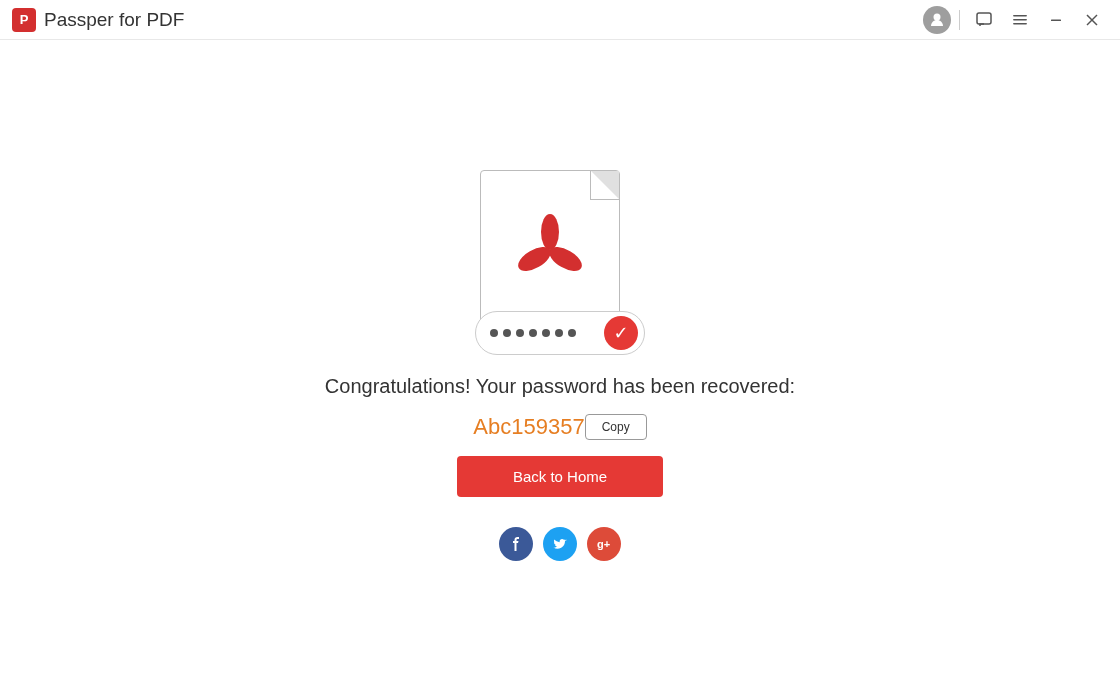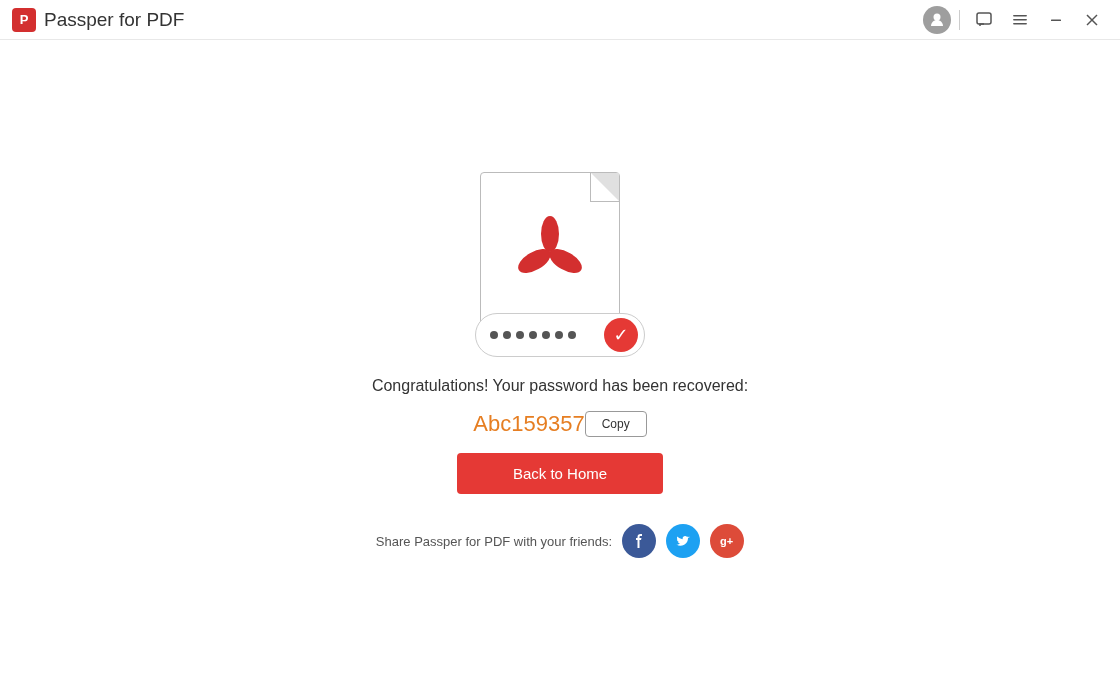--- a/index.html
+++ b/index.html
@@ -200,21 +200,21 @@
       display: flex;
       align-items: center;
       justify-content: center;
       color: white;
       font-size: 18px;
       flex-shrink: 0;
     }
 
     
     .congrats-text {
-      font-size: 16px;
+      font-size: 20px;
       color: #333;
       margin-bottom: 16px;
       text-align: center;
     }
 
     .password-row {
       display: flex;
       align-items: flex-start;
       margin-bottom: 16px;
     }
@@ -362,21 +362,20 @@
   <p class="congrats-text">Congratulations! Your password has been recovered:</p>
 
   <div class="password-row">
     <span class="password-value">Abc159357</span>
     <button class="copy-btn">Copy</button>
   </div>
 
   <button class="back-btn">Back to Home</button>
 
   <div class="share-row">
-    <span>Share Passper for PDF with your friends:</span>
     <div class="social-btn social-facebook">
       <svg width="16" height="16" viewBox="0 0 16 16" fill="white">
         <path d="M9.5 3H11V1h-1.5C7.6 1 6.5 2.1 6.5 4v1H5v2h1.5V15h2V7H10l.5-2H8.5V4c0-.6.4-1 1-1z"></path>
       </svg>
     </div>
     <div class="social-btn social-twitter">
       <svg width="16" height="16" viewBox="0 0 16 16" fill="white">
         <path d="M15 3.5c-.5.7-1.1 1.3-1.8 1.6C13.1 5 13 5 13 5c0 .1 0 .2 0 .3 0 3.5-2.7 7.5-7.5 7.5-1.5 0-2.9-.4-4-1.2.2 0 .4.1.6.1 1.2 0 2.3-.4 3.2-1.1-1.1 0-2.1-.8-2.4-1.8.2 0 .3.1.5.1.2 0 .4 0 .6-.1-1.2-.2-2-1.2-2-2.5v0c.3.2.7.3 1.1.3C2.7 7 2 6 2 5c0-.5.1-1 .4-1.4C3.6 5 5.5 6.1 7.7 6.2c0-.2-.1-.4-.1-.6 0-1.4 1.1-2.6 2.5-2.6.7 0 1.4.3 1.8.8.6-.1 1.1-.3 1.6-.6-.2.6-.6 1-.9 1.3.5-.1 1-.2 1.4-.5z"></path>
       </svg>
     </div>

